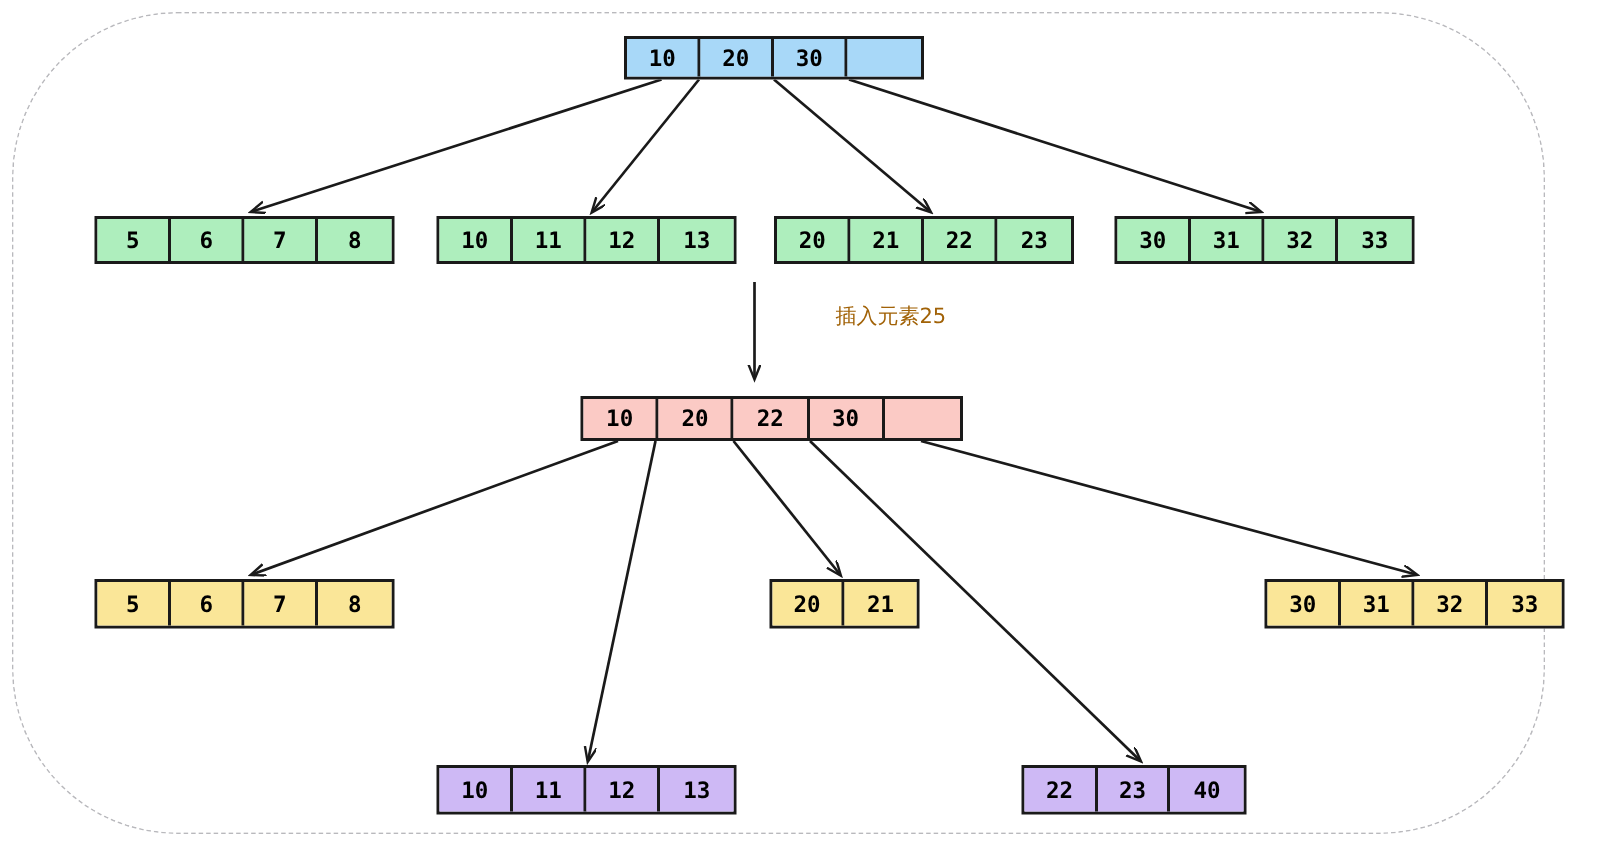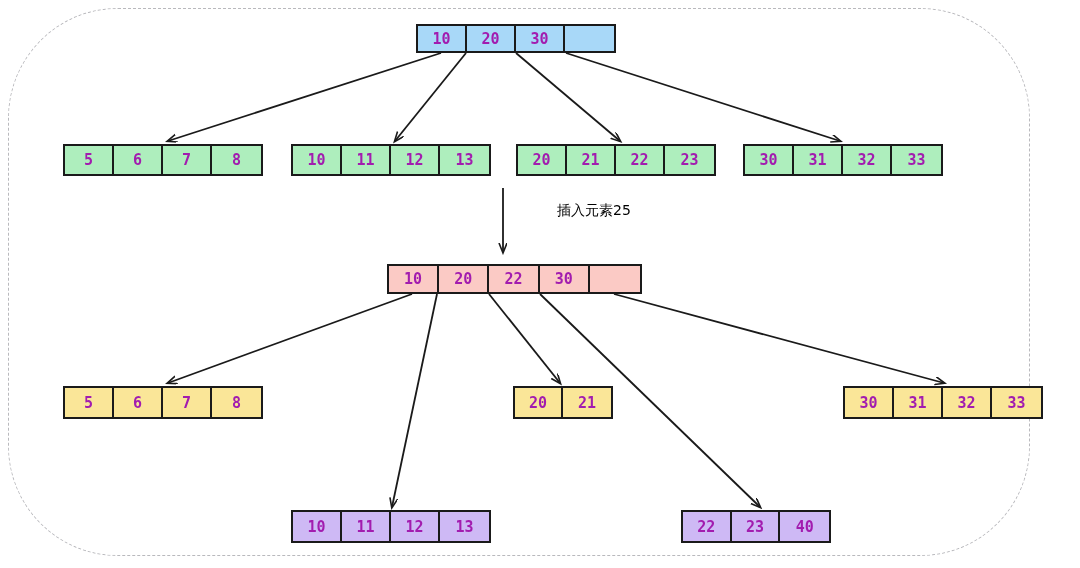--- a/index.html
+++ b/index.html
@@ -43,37 +43,37 @@
     background: #ffffff;
   }
   .cell {
     box-sizing: border-box;
     display: flex;
     align-items: center;
     justify-content: center;
     font-family: "DejaVu Sans Mono", "Liberation Mono", monospace;
     font-size: 15px;
     font-weight: 700;
-    color: #a21caf;
+    color: #000000;
     border-right: 2px solid #1a1a1a;
     letter-spacing: 0px;
   }
   .cell:last-child {
     border-right: none;
   }
   .n-blue .cell { background: #a8d8f8; }
   .n-green .cell { background: #aeeebd; }
   .n-pink  .cell { background: #fbcac5; }
   .n-yellow .cell { background: #fae698; }
   .n-purple .cell { background: #ceb9f5; }
   .caption {
     position: absolute;
     font-family: "DejaVu Sans", "Liberation Sans", sans-serif;
     font-size: 14px;
-    color: #000000;
+    color: #a16207;
     white-space: nowrap;
   }
 </style>
 </head>
 <body>
 
 <div id="canvas">
 
   <div class="dashed-frame"></div>
 

